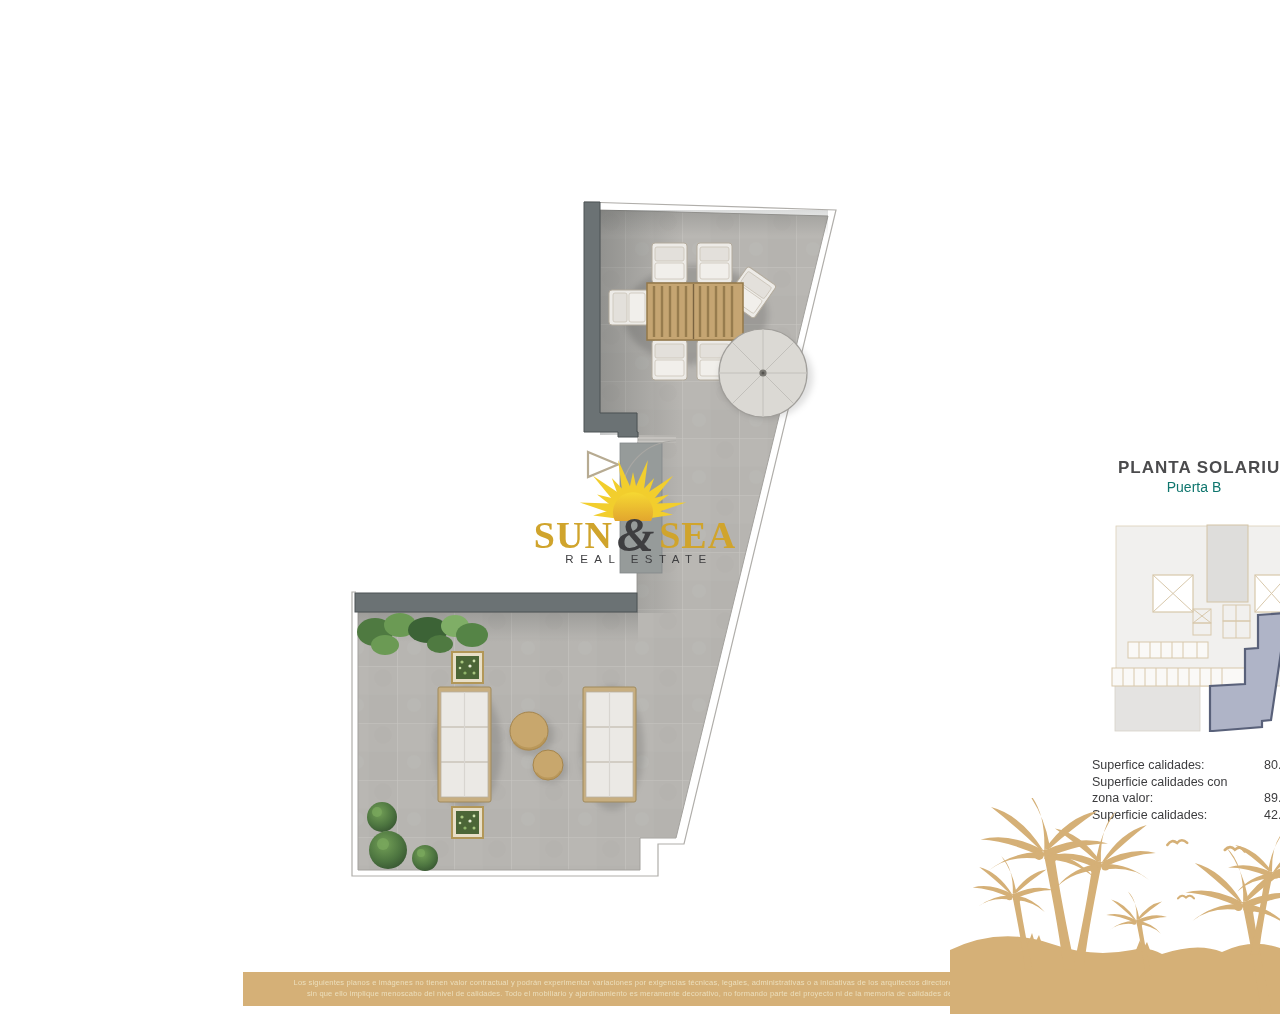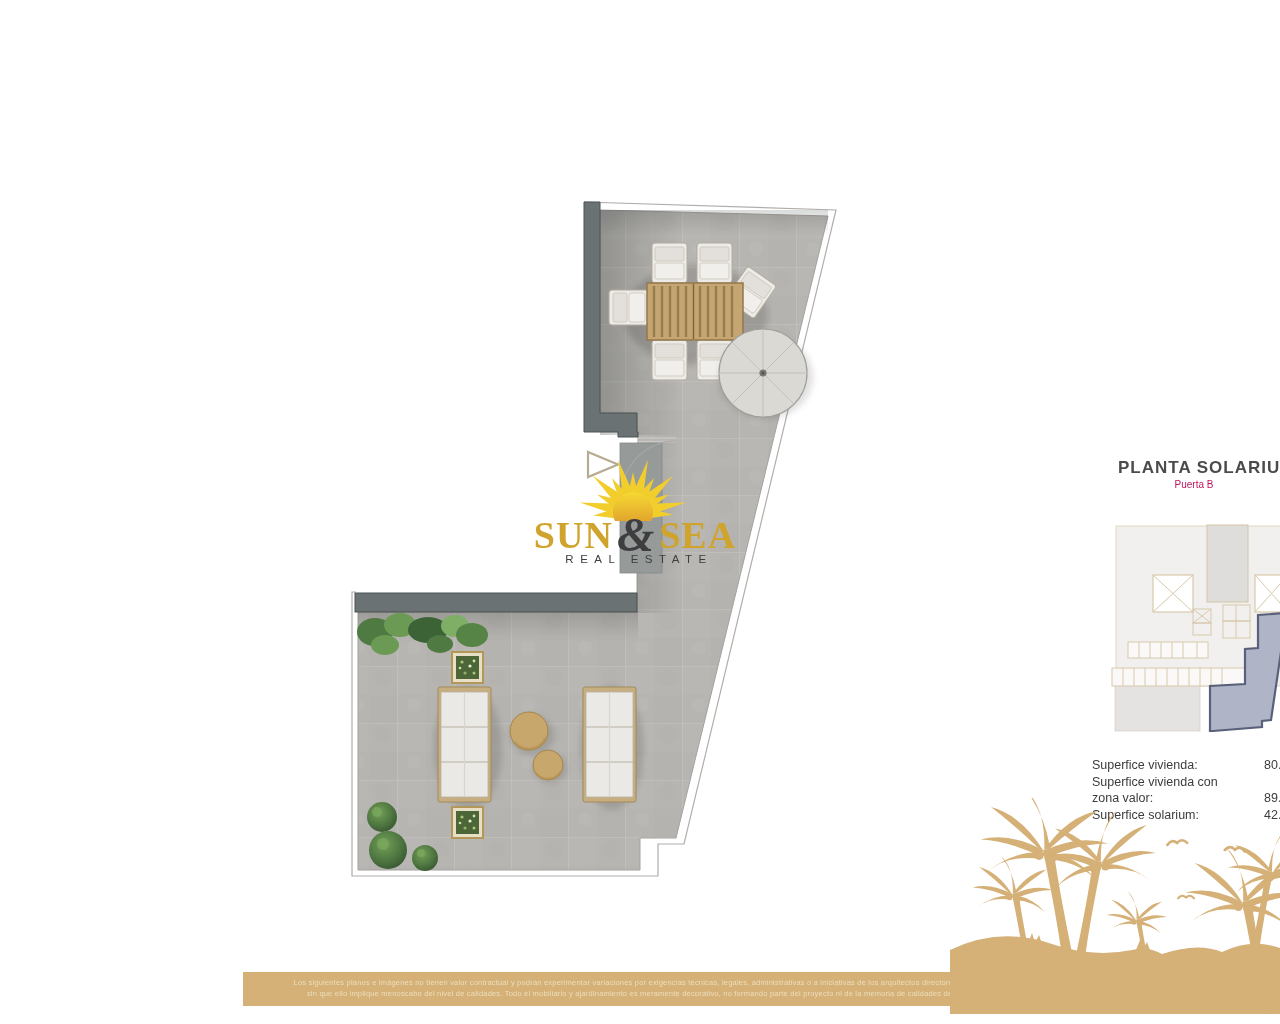--- a/index.html
+++ b/index.html
@@ -2,21 +2,21 @@
 <html><head>
 <meta charset="utf-8">
 <style>
   html,body{margin:0;padding:0;background:#fff;}
   #stage{position:relative;width:1280px;height:1024px;overflow:hidden;background:#ffffff;
          font-family:"Liberation Sans",sans-serif;}
   .abs{position:absolute;}
   
   #plan-title{left:1118px;top:458px;width:175px;font-size:17px;font-weight:bold;
               letter-spacing:1px;color:#4b4b4d;white-space:nowrap;}
-  #plan-subtitle{left:1118px;top:479px;width:152px;text-align:center;font-size:10px;color:#be185d;}
+  #plan-subtitle{left:1118px;top:479px;width:152px;text-align:center;font-size:14px;color:#0f766e;}
   #areas{left:1092px;top:757px;width:196px;font-size:12.5px;color:#3c3c3e;line-height:16.5px;}
   .area-row{position:relative;height:16.5px;white-space:nowrap;}
   .area-val{position:absolute;left:172px;top:0;}
   
   #bar{left:243px;top:972px;width:1037px;height:34px;background:#d5b077;z-index:1;}
   #bar-text{position:absolute;left:20px;top:5px;width:770px;text-align:center;
             font-size:7.5px;line-height:11px;color:#ecdfbd;letter-spacing:.2px;}
   svg{display:block;}
   #palms-svg{z-index:2;}
   #logo-svg{z-index:3;}
@@ -255,33 +255,33 @@
         <line x1="90" y1="148" x2="90" y2="166"></line>
       <line x1="101" y1="148" x2="101" y2="166"></line>
         <line x1="112" y1="148" x2="112" y2="166"></line>
     </g>
 
     <path d="M148,95 L176,93 L176,98 L161,200 L152,201 L152,207 L103,211 L100,211 L100,166 L135,164 L135,129 L148,128 Z" fill="#afb4c7" stroke="#59617a" stroke-width="2.2" stroke-linejoin="miter"></path>
   </svg>
 
   <div class="abs" id="areas">
     <div class="area-row">
-      <span>Superfice vivienda:</span>
+      <span>Superfice calidades:</span>
       <span class="area-val">80.</span>
     </div>
     <div class="area-row">
-      <span>Superfice vivienda con</span>
+      <span>Superficie calidades con</span>
       <span class="area-val"></span>
     </div>
     <div class="area-row">
       <span>zona valor:</span>
       <span class="area-val">89.</span>
     </div>
     <div class="area-row">
-      <span>Superfice solarium:</span>
+      <span>Superficie calidades:</span>
       <span class="area-val">42.</span>
     </div>
   </div>
 
   <div class="abs" id="bar">
     <div id="bar-text">
       <div>Los siguientes planos e imágenes no tienen valor contractual y podrán experimentar variaciones por exigencias técnicas, legales, administrativas o a iniciativas de los arquitectos directores de las obras</div>
       <div>sin que ello implique menoscabo del nivel de calidades. Todo el mobiliario y ajardinamiento es meramente decorativo, no formando parte del proyecto ni de la memoria de calidades del proyecto.</div>
     </div>
   </div>

